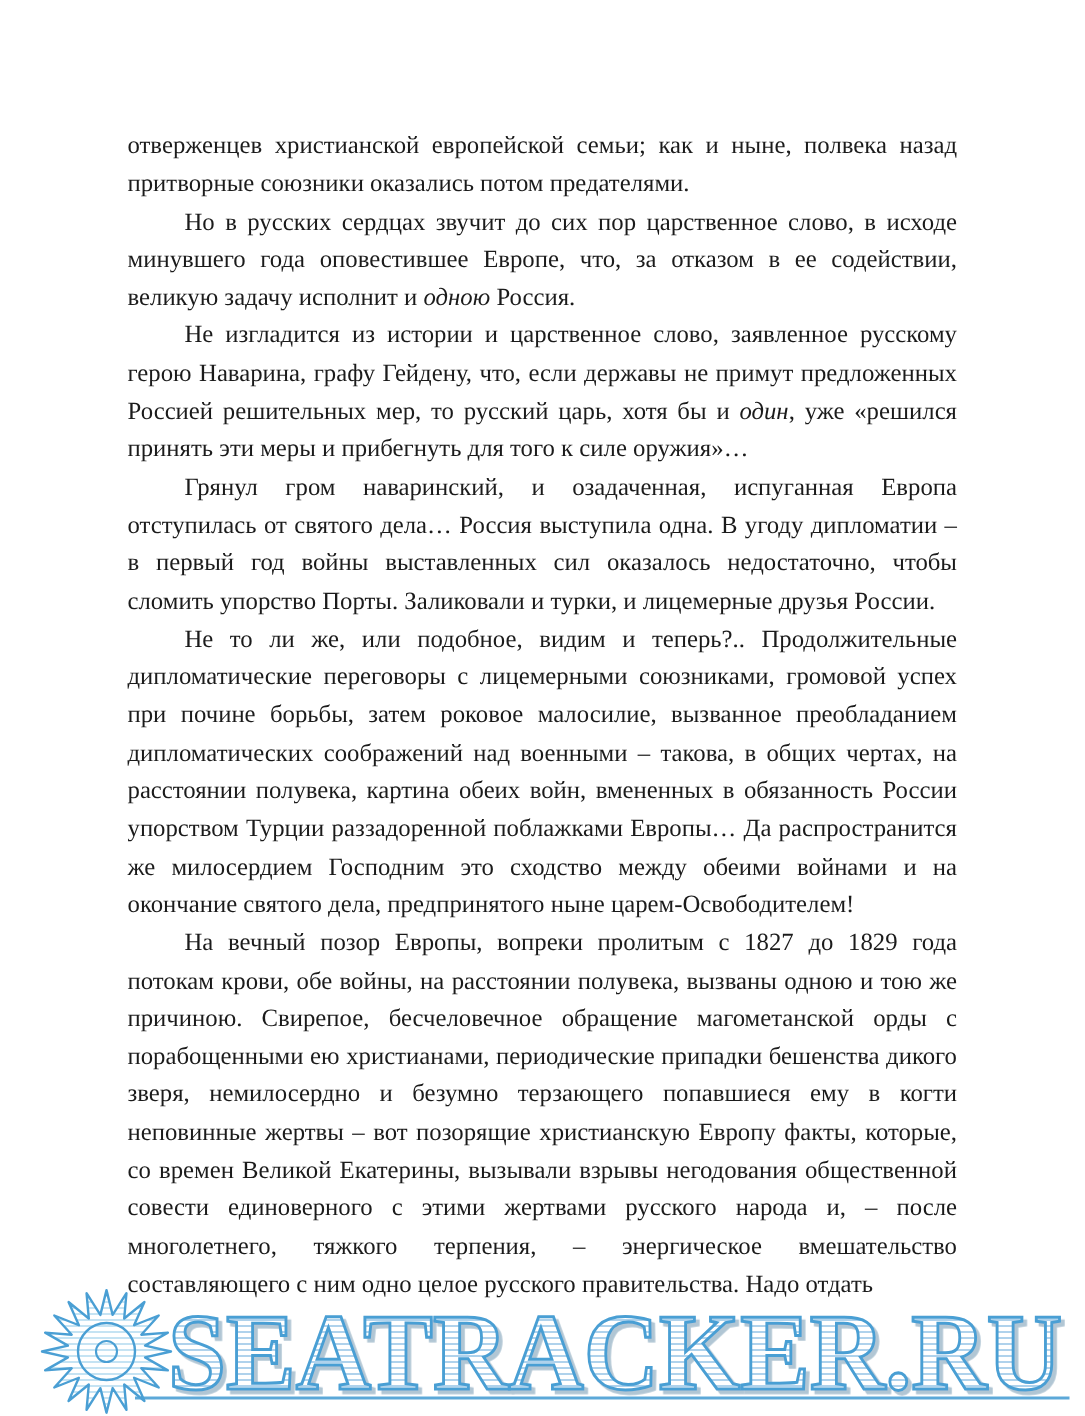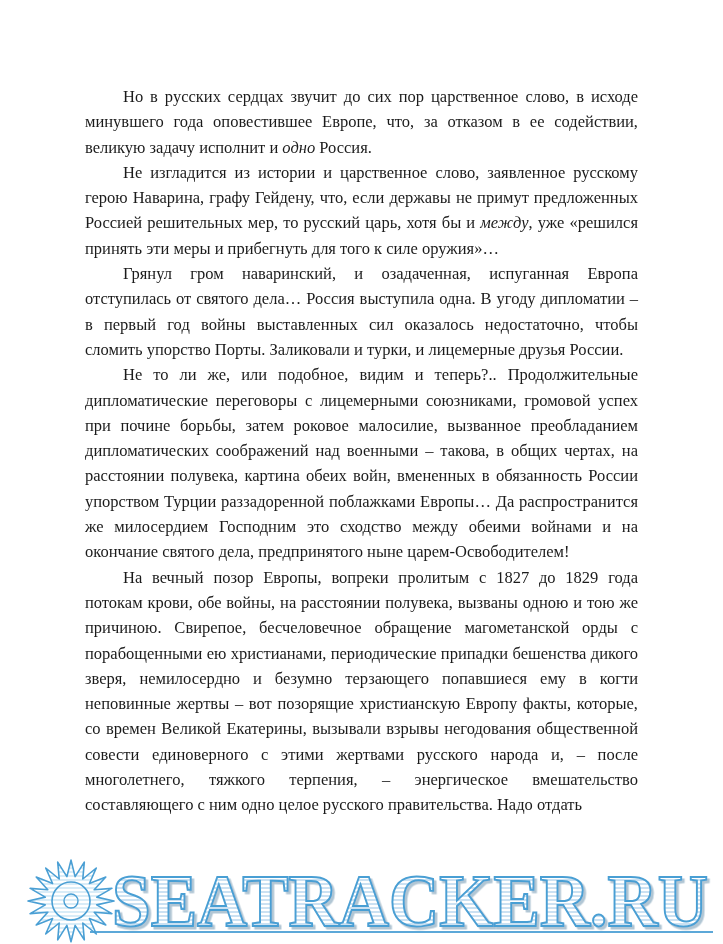--- a/index.html
+++ b/index.html
@@ -32,22 +32,23 @@
   }
   .wm-logo{position:absolute;left:24px;top:858px;}
   .wm-text{position:absolute;left:110px;top:866px;}
 </style>
 </head>
 <body>
 
 <div class="page">
 
   <div class="text-block" id="content">
-      <p class="indent">Но в русских сердцах звучит до сих пор царственное слово, в исходе минувшего года оповестившее Европе, что, за отказом в ее содействии, великую задачу исполнит и <em>одно</em> Россия.</p>
-      <p class="indent">Не изгладится из истории и царственное слово, заявленное русскому герою Наварина, графу Гейдену, что, если державы не примут предложенных Россией решительных мер, то русский царь, хотя бы и <em>между</em>, уже «решился принять эти меры и прибегнуть для того к силе оружия»…</p>
+      <p>отверженцев христианской европейской семьи; как и ныне, полвека назад притворные союзники оказались потом предателями.</p>
+      <p class="indent">Но в русских сердцах звучит до сих пор царственное слово, в исходе минувшего года оповестившее Европе, что, за отказом в ее содействии, великую задачу исполнит и <em>одною</em> Россия.</p>
+      <p class="indent">Не изгладится из истории и царственное слово, заявленное русскому герою Наварина, графу Гейдену, что, если державы не примут предложенных Россией решительных мер, то русский царь, хотя бы и <em>один</em>, уже «решился принять эти меры и прибегнуть для того к силе оружия»…</p>
       <p class="indent">Грянул гром наваринский, и озадаченная, испуганная Европа отступилась от святого дела… Россия выступила одна. В угоду дипломатии – в первый год войны выставленных сил оказалось недостаточно, чтобы сломить упорство Порты. Заликовали и турки, и лицемерные друзья России.</p>
       <p class="indent">Не то ли же, или подобное, видим и теперь?.. Продолжительные дипломатические переговоры с лицемерными союзниками, громовой успех при почине борьбы, затем роковое малосилие, вызванное преобладанием дипломатических соображений над военными – такова, в общих чертах, на расстоянии полувека, картина обеих войн, вмененных в обязанность России упорством Турции раззадоренной поблажками Европы… Да распространится же милосердием Господним это сходство между обеими войнами и на окончание святого дела, предпринятого ныне царем-Освободителем!</p>
       <p class="indent">На вечный позор Европы, вопреки пролитым с 1827 до 1829 года потокам крови, обе войны, на расстоянии полувека, вызваны одною и тою же причиною. Свирепое, бесчеловечное обращение магометанской орды с порабощенными ею христианами, периодические припадки бешенства дикого зверя, немилосердно и безумно терзающего попавшиеся ему в когти неповинные жертвы – вот позорящие христианскую Европу факты, которые, со времен Великой Екатерины, вызывали взрывы негодования общественной совести единоверного с этими жертвами русского народа и, – после многолетнего, тяжкого терпения, – энергическое вмешательство составляющего с ним одно целое русского правительства. Надо отдать</p>
     </div>
 
   <div class="wm-line"></div>
 
   <svg class="wm-logo" width="94" height="86" viewBox="0 0 94 86">
     <defs>
       <pattern id="hatch1" width="4" height="4" patternUnits="userSpaceOnUse">

